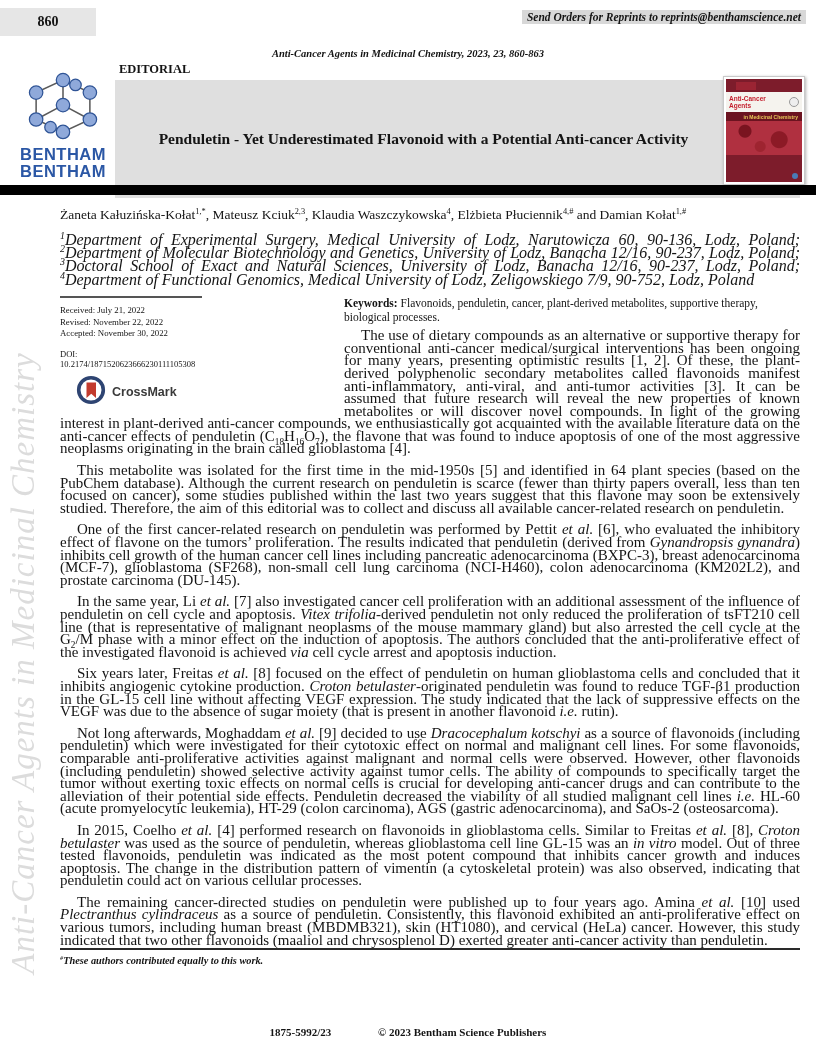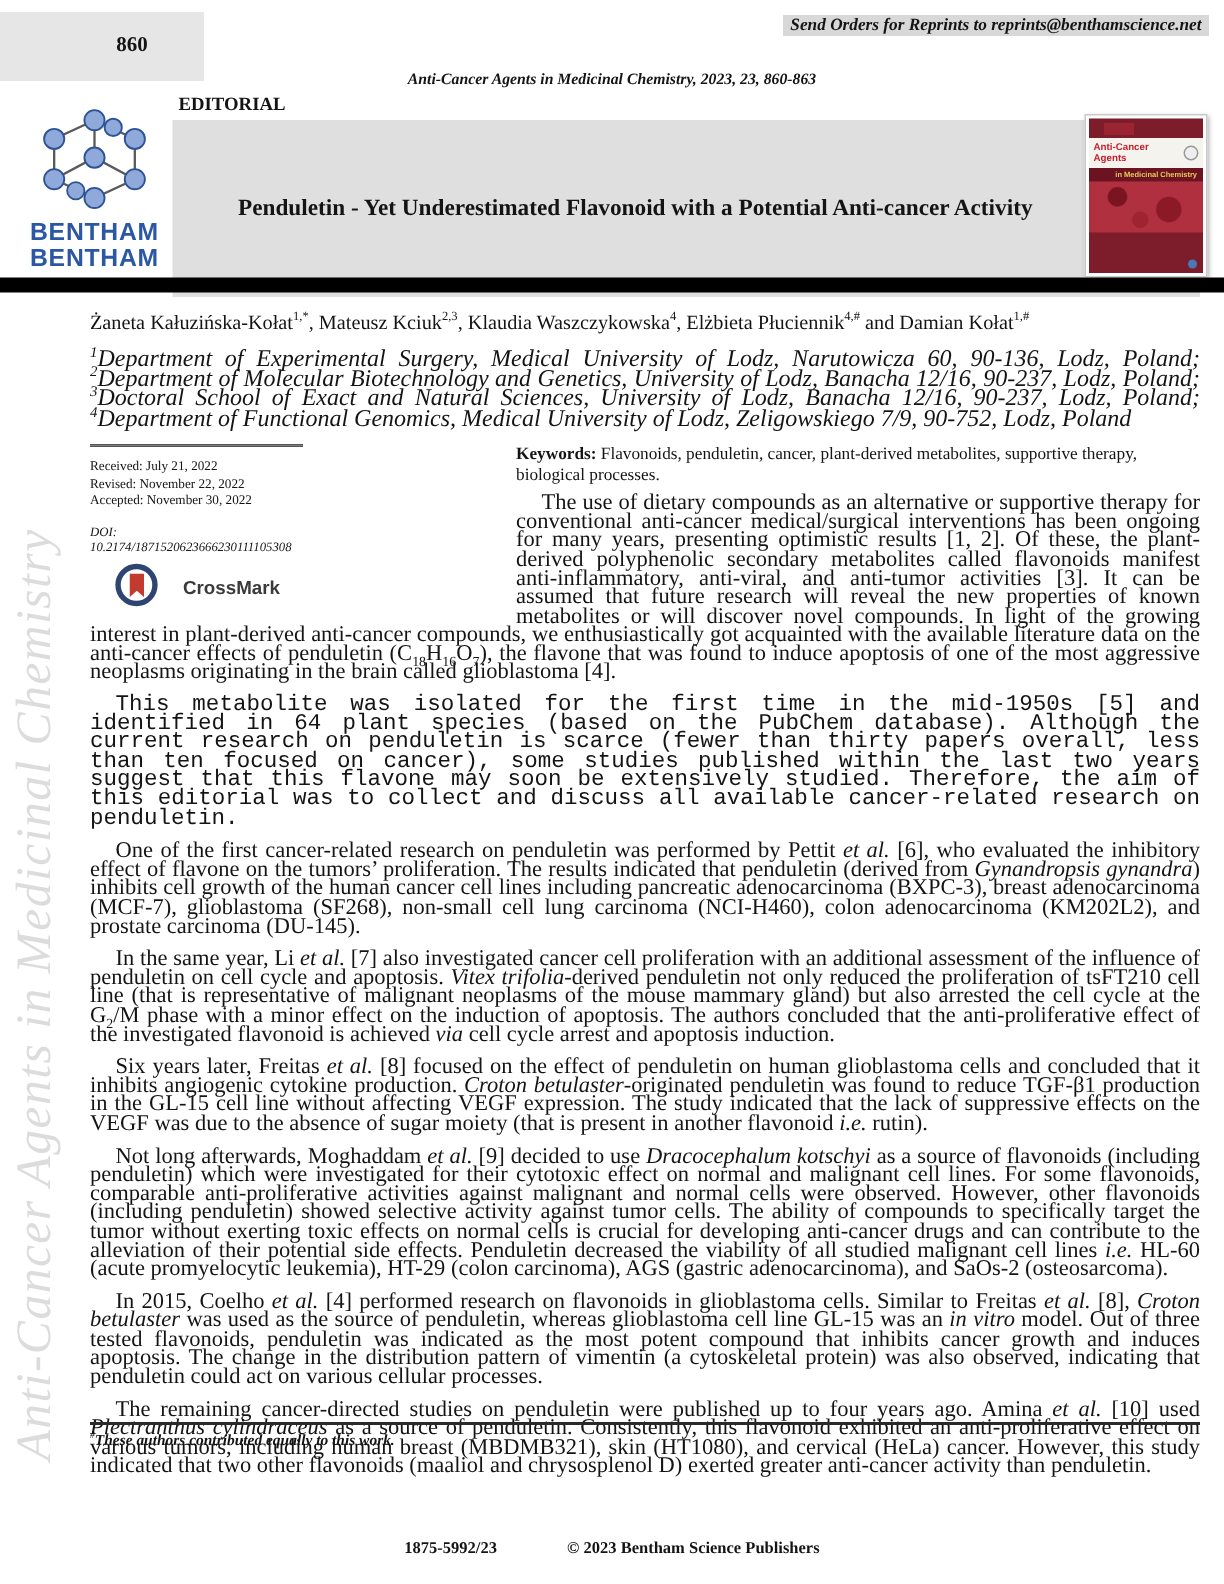--- a/index.html
+++ b/index.html
@@ -2,22 +2,22 @@
 <html><head>
 <meta charset="utf-8">
 <style>
   html,body{margin:0;padding:0;background:#fff;}
   .page{position:relative;width:816px;height:1056px;background:#fff;overflow:hidden;
         font-family:"Liberation Serif",serif;color:#141414;}
   
   .wm{position:absolute;left:-372px;top:640px;width:800px;height:46px;transform:rotate(-90deg);
       font-style:italic;font-size:33px;letter-spacing:1px;color:#dcdcdc;text-align:center;white-space:nowrap;}
   
-  .hdr-860{position:absolute;left:0;top:8px;width:96px;height:46px;background:#e6e6e6;
-           display:flex;align-items:center;justify-content:center;font-weight:bold;font-size:14px;padding-left:40px;}
+  .hdr-860{position:absolute;left:0;top:8px;width:96px;height:28px;background:#e6e6e6;
+           display:flex;align-items:center;justify-content:center;font-weight:bold;font-size:14px;}
   .hdr-reprint{position:absolute;right:10px;top:10px;background:#d8d8d8;font-weight:bold;
                font-style:italic;font-size:11.5px;padding:1px 5px;}
   .hdr-cit{position:absolute;left:0;right:0;top:48px;text-align:center;font-weight:bold;
            font-style:italic;font-size:10.5px;}
   .editorial{position:absolute;left:119px;top:62px;font-weight:bold;font-size:12.5px;}
   .banner{position:absolute;left:115px;top:80px;right:16px;height:118px;background:#dfdfdf;
           display:flex;align-items:center;justify-content:center;box-sizing:border-box;padding:0 82px 0 14px;}
   .banner h1{margin:0;font-size:15.5px;text-align:center;font-weight:bold;}
   
   .blogo{position:absolute;left:12px;top:72px;width:102px;text-align:center;}
@@ -44,27 +44,27 @@
   .bar{position:absolute;left:0;top:185px;width:816px;height:10px;background:#000;}
   
   .content{position:absolute;left:60px;right:16px;top:207px;}
   .authors{font-size:13.5px;line-height:16.5px;margin:0 0 9px 0;}
   .affil{font-size:16px;line-height:13.4px;font-style:italic;text-align:justify;margin:0 0 7px 0;}
   .twocol{margin-top:2px;}
   .ah{float:left;width:270px;margin-right:14px;}
   .ah-rule{width:142px;border:none;border-top:1px solid #555;margin:0;}
   .ah-head{font-weight:bold;font-size:9.5px;letter-spacing:2.5px;padding:4px 0 3px 0;}
   .ah-dates{font-size:8.8px;line-height:11.5px;margin-top:7px;}
-  .ah-doi{font-size:8.5px;font-style:italic;line-height:10.5px;margin-top:9px;}
-  .cm{display:flex;align-items:center;gap:16px;margin:5px 0 0 16px;}
+  .ah-doi{font-size:8.5px;line-height:10.5px;margin-top:9px;}
+  .cm{display:flex;align-items:center;gap:6px;margin:5px 0 0 16px;}
   .cm-label{font-family:"Liberation Sans",sans-serif;font-weight:bold;font-size:12.5px;color:#3a3a3a;}
   .kw{font-size:11.5px;line-height:14px;margin:10px 0 0 0;}
   h2.sec{font-size:11.8px;font-weight:bold;margin:15px 0 6px 0;}
   p.body{font-size:15px;line-height:12.6px;text-align:justify;text-indent:17px;margin:5px 0 9px 0;}
-  .clear{clear:both;font-family:Liberation Mono, monospace;}
+  .clear{clear:both;}
   sup,sub{font-size:.62em;line-height:0;}
   
   .foot{position:absolute;left:60px;right:16px;top:948px;}
   .foot-rule{border:none;border-top:2px solid #2a2a2a;margin:0 0 4px 0;}
   .corr{font-size:10.3px;line-height:13px;text-align:justify;margin:0;}
   .contrib{font-size:10.3px;line-height:13px;margin:0;}
   .issn{position:absolute;left:0;right:0;top:1026px;text-align:center;font-weight:bold;font-size:11px;}
   .issn span{margin:0 22px;}
 </style>
 </head>

